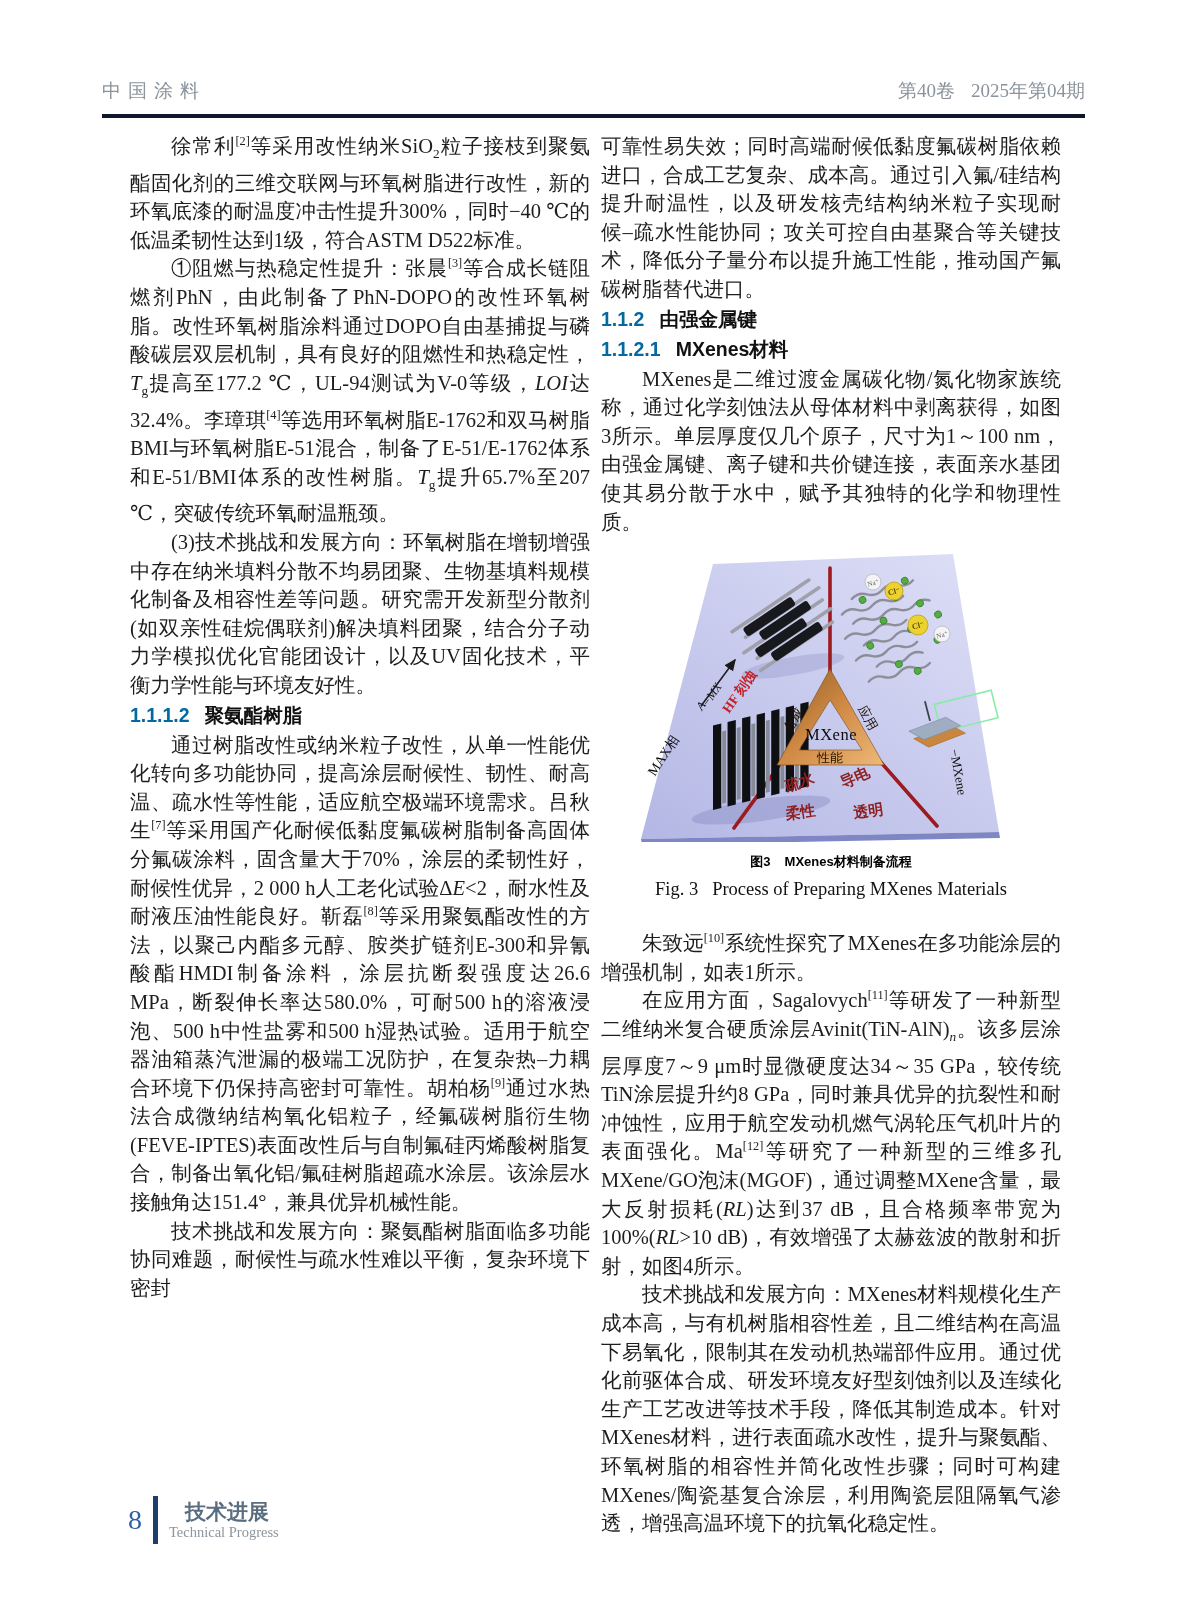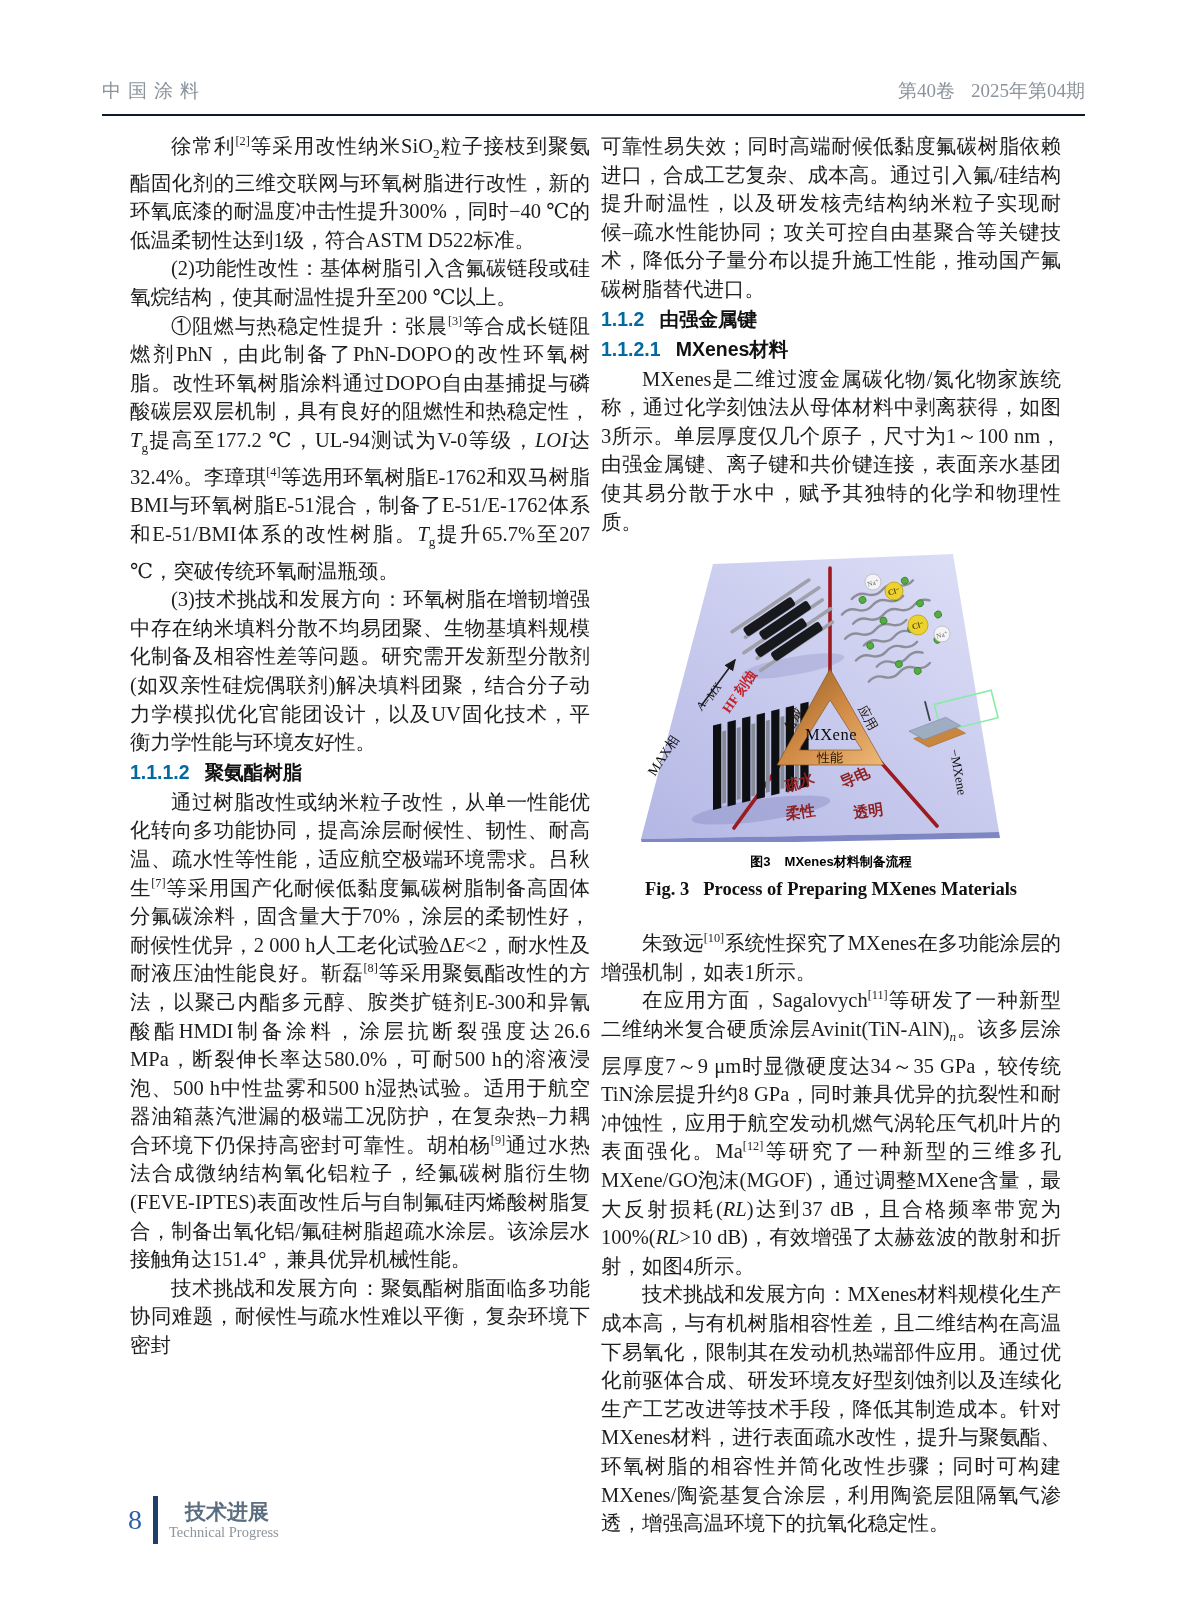--- a/index.html
+++ b/index.html
@@ -2,40 +2,40 @@
 <html><head>
 <meta charset="utf-8">
 <style>
   html,body{margin:0;padding:0;background:#ffffff;}
   .page{position:relative;width:1187px;height:1600px;background:#fff;overflow:hidden;
         font-family:"Liberation Serif","DejaVu Serif",serif;color:#1d1d1d;}
 
   
   .hdr{position:absolute;left:102px;right:102px;top:78px;display:flex;
        justify-content:space-between;align-items:flex-end;padding-bottom:10px;
-       border-bottom:2px solid #0f172a;color:#8b939c;font-size:19px;}
+       border-bottom:4px solid #0f172a;color:#8b939c;font-size:19px;}
   .hdr .journal{letter-spacing:7px;}
   .hdr .vol{margin-right:16px;}
 
   
   .cols{position:absolute;left:130px;top:132px;width:937px;display:flex;gap:11px;}
   .col{width:460px;font-size:20.5px;line-height:28.6px;text-align:justify;}
   p.para{margin:0;text-indent:2em;}
   p.para.noindent{text-indent:0;}
   .sec-h{font-family:"Liberation Sans","DejaVu Sans",sans-serif;font-weight:700;
          font-size:19.5px;line-height:29px;margin:1px 0;color:#111;text-align:left;}
   .sec-h .num{color:#0369a1;margin-right:15px;font-weight:700;}
   sup.cite{font-size:0.6em;vertical-align:super;line-height:0;}
   sub{font-size:0.65em;}
 
   
   .figure{position:relative;width:460px;height:298px;margin:8px 0 4px 0;}
   .figcap{text-align:center;margin:4px 0 0 0;line-height:27px;}
   .figcap .cn{font-family:"Liberation Sans","DejaVu Sans",sans-serif;font-weight:700;font-size:13px;color:#000000;}
-  .figcap .en{font-family:"Liberation Serif","DejaVu Serif",serif;font-weight:700;font-size:18.5px;color:#111;}
+  .figcap .en{font-family:"Liberation Serif","DejaVu Serif",serif;font-weight:400;font-size:18.5px;color:#111;}
   .cap-gap{display:inline-block;width:14px;}
   .rb{margin-top:26px;}
 
   
   .footer{position:absolute;left:128px;top:1496px;display:flex;align-items:center;}
   .pg{font-size:28px;color:#2f5fa5;margin-right:11px;}
   .fbar{width:5px;height:48px;background:#1e3e6b;margin-right:11px;}
   .fcn{font-family:"Liberation Sans","DejaVu Sans",sans-serif;font-weight:700;
        font-size:21px;color:#5b6e80;line-height:1.15;padding-left:16px;}
   .fen{font-size:14.5px;color:#8d959d;line-height:1.15;}
@@ -48,21 +48,20 @@
   <div class="hdr">
     <span class="journal">中国涂料</span>
     <span>
       <span class="vol">第40卷</span><span>2025年第04期</span>
     </span>
   </div>
 
   <div class="cols">
     <div class="col" id="col-left">
         <p class="para">徐常利<sup class="cite">[2]</sup>等采用改性纳米SiO<sub>2</sub>粒子接枝到聚氨酯固化剂的三维交联网与环氧树脂进行改性，新的环氧底漆的耐温度冲击性提升300%，同时−40 ℃的低温柔韧性达到1级，符合ASTM D522标准。</p>
-        <p class="para">(2)功能性改性：基体树脂引入含氟碳链段或硅氧烷结构，使其耐温性提升至200 ℃以上。</p>
         <p class="para">①阻燃与热稳定性提升：张晨<sup class="cite">[3]</sup>等合成长链阻燃剂PhN，由此制备了PhN-DOPO的改性环氧树脂。改性环氧树脂涂料通过DOPO自由基捕捉与磷酸碳层双层机制，具有良好的阻燃性和热稳定性，<i>T</i><sub>g</sub>提高至177.2 ℃，UL-94测试为V-0等级，<i>LOI</i>达32.4%。李璋琪<sup class="cite">[4]</sup>等选用环氧树脂E-1762和双马树脂BMI与环氧树脂E-51混合，制备了E-51/E-1762体系和E-51/BMI体系的改性树脂。<i>T</i><sub>g</sub>提升65.7%至207 ℃，突破传统环氧耐温瓶颈。</p>
         <p class="para">(3)技术挑战和发展方向：环氧树脂在增韧增强中存在纳米填料分散不均易团聚、生物基填料规模化制备及相容性差等问题。研究需开发新型分散剂(如双亲性硅烷偶联剂)解决填料团聚，结合分子动力学模拟优化官能团设计，以及UV固化技术，平衡力学性能与环境友好性。</p>
         <div class="sec-h"><span class="num">1.1.1.2</span><span>聚氨酯树脂</span></div>
         <p class="para">通过树脂改性或纳米粒子改性，从单一性能优化转向多功能协同，提高涂层耐候性、韧性、耐高温、疏水性等性能，适应航空极端环境需求。吕秋生<sup class="cite">[7]</sup>等采用国产化耐候低黏度氟碳树脂制备高固体分氟碳涂料，固含量大于70%，涂层的柔韧性好，耐候性优异，2 000 h人工老化试验Δ<i>E</i>&lt;2，耐水性及耐液压油性能良好。靳磊<sup class="cite">[8]</sup>等采用聚氨酯改性的方法，以聚己内酯多元醇、胺类扩链剂E-300和异氰酸酯HMDI制备涂料，涂层抗断裂强度达26.6 MPa，断裂伸长率达580.0%，可耐500 h的溶液浸泡、500 h中性盐雾和500 h湿热试验。适用于航空器油箱蒸汽泄漏的极端工况防护，在复杂热–力耦合环境下仍保持高密封可靠性。胡柏杨<sup class="cite">[9]</sup>通过水热法合成微纳结构氧化铝粒子，经氟碳树脂衍生物(FEVE-IPTES)表面改性后与自制氟硅丙烯酸树脂复合，制备出氧化铝/氟硅树脂超疏水涂层。该涂层水接触角达151.4°，兼具优异机械性能。</p>
         <p class="para">技术挑战和发展方向：聚氨酯树脂面临多功能协同难题，耐候性与疏水性难以平衡，复杂环境下密封</p>
       </div>
 
     <div class="col">
       <div id="col-right-top">
           <p class="para noindent">可靠性易失效；同时高端耐候低黏度氟碳树脂依赖进口，合成工艺复杂、成本高。通过引入氟/硅结构提升耐温性，以及研发核壳结构纳米粒子实现耐候–疏水性能协同；攻关可控自由基聚合等关键技术，降低分子量分布以提升施工性能，推动国产氟碳树脂替代进口。</p>

